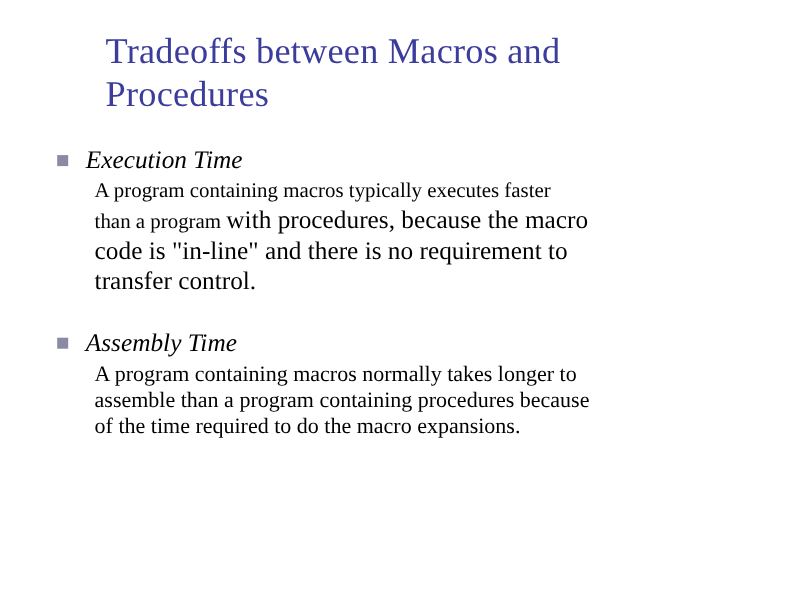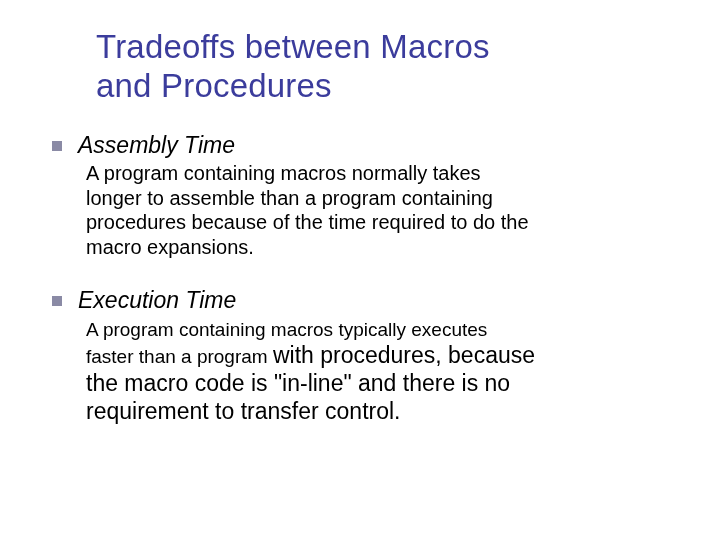--- a/index.html
+++ b/index.html
@@ -10,20 +10,21 @@
     background: #ffffff;
     font-family: Verdana, Geneva, sans-serif;
     color: #000000;
     overflow: hidden;
   }
   .slide {
     box-sizing: border-box;
     width: 588px;
     height: 540px;
     padding: 28px 52px 40px 52px;
+    font-family: Liberation Serif, serif;
   }
   .title {
     font-size: 33px;
     line-height: 1.18;
     color: #3b3c9c;
     margin: 0 0 26px 44px;
     font-weight: 400;
     letter-spacing: 0.2px;
   }
   .point {
@@ -64,28 +65,28 @@
 </head>
 <body>
 
 <div class="slide">
 
   <h1 class="title">Tradeoffs between Macros and Procedures</h1>
 
   <div class="point">
     <div class="bullet"></div>
     <div class="point-content">
-      <div class="point-head">Assembly Time</div>
-      <div class="point-body">A program containing macros normally takes longer to assemble than a program containing procedures because of the time required to do the macro expansions.</div>
-    </div>
-  </div>
-
-  <div class="point">
-    <div class="bullet"></div>
-    <div class="point-content">
       <div class="point-head">Execution Time</div>
       <div class="point-body">
         <span class="mixed-small">A program containing macros typically executes faster than a program </span><span class="mixed-large">with procedures, because the macro code is "in-line" and there is no requirement to transfer control.</span>
       </div>
     </div>
   </div>
 
+  <div class="point">
+    <div class="bullet"></div>
+    <div class="point-content">
+      <div class="point-head">Assembly Time</div>
+      <div class="point-body">A program containing macros normally takes longer to assemble than a program containing procedures because of the time required to do the macro expansions.</div>
+    </div>
+  </div>
+
 </div>
 
 </body></html>

